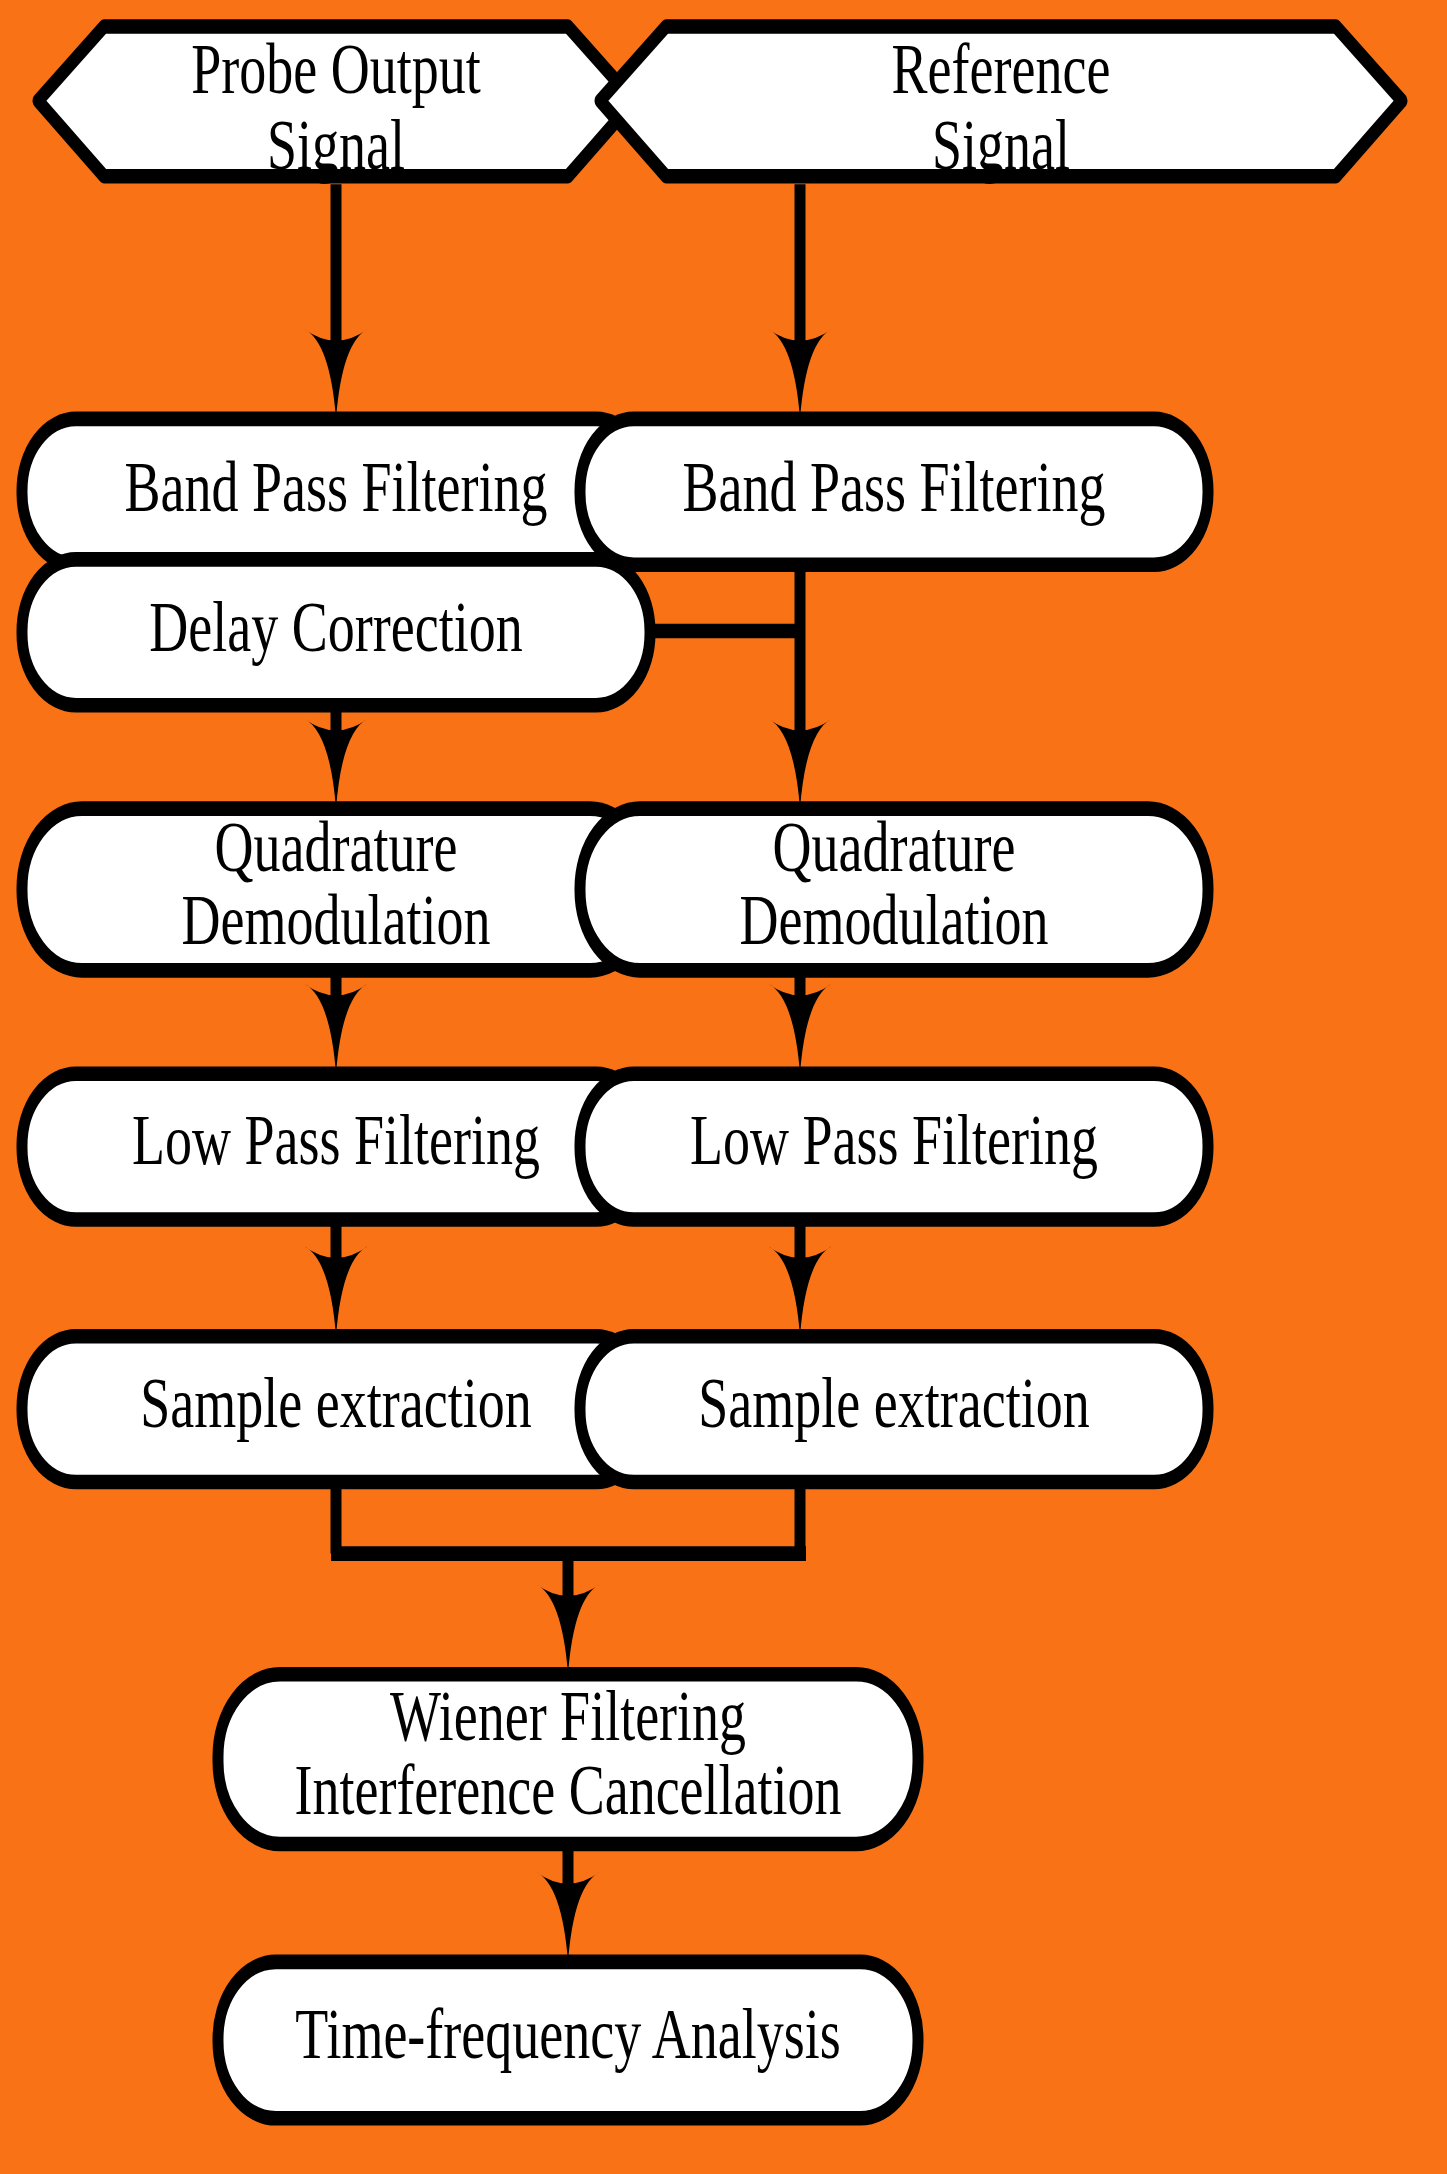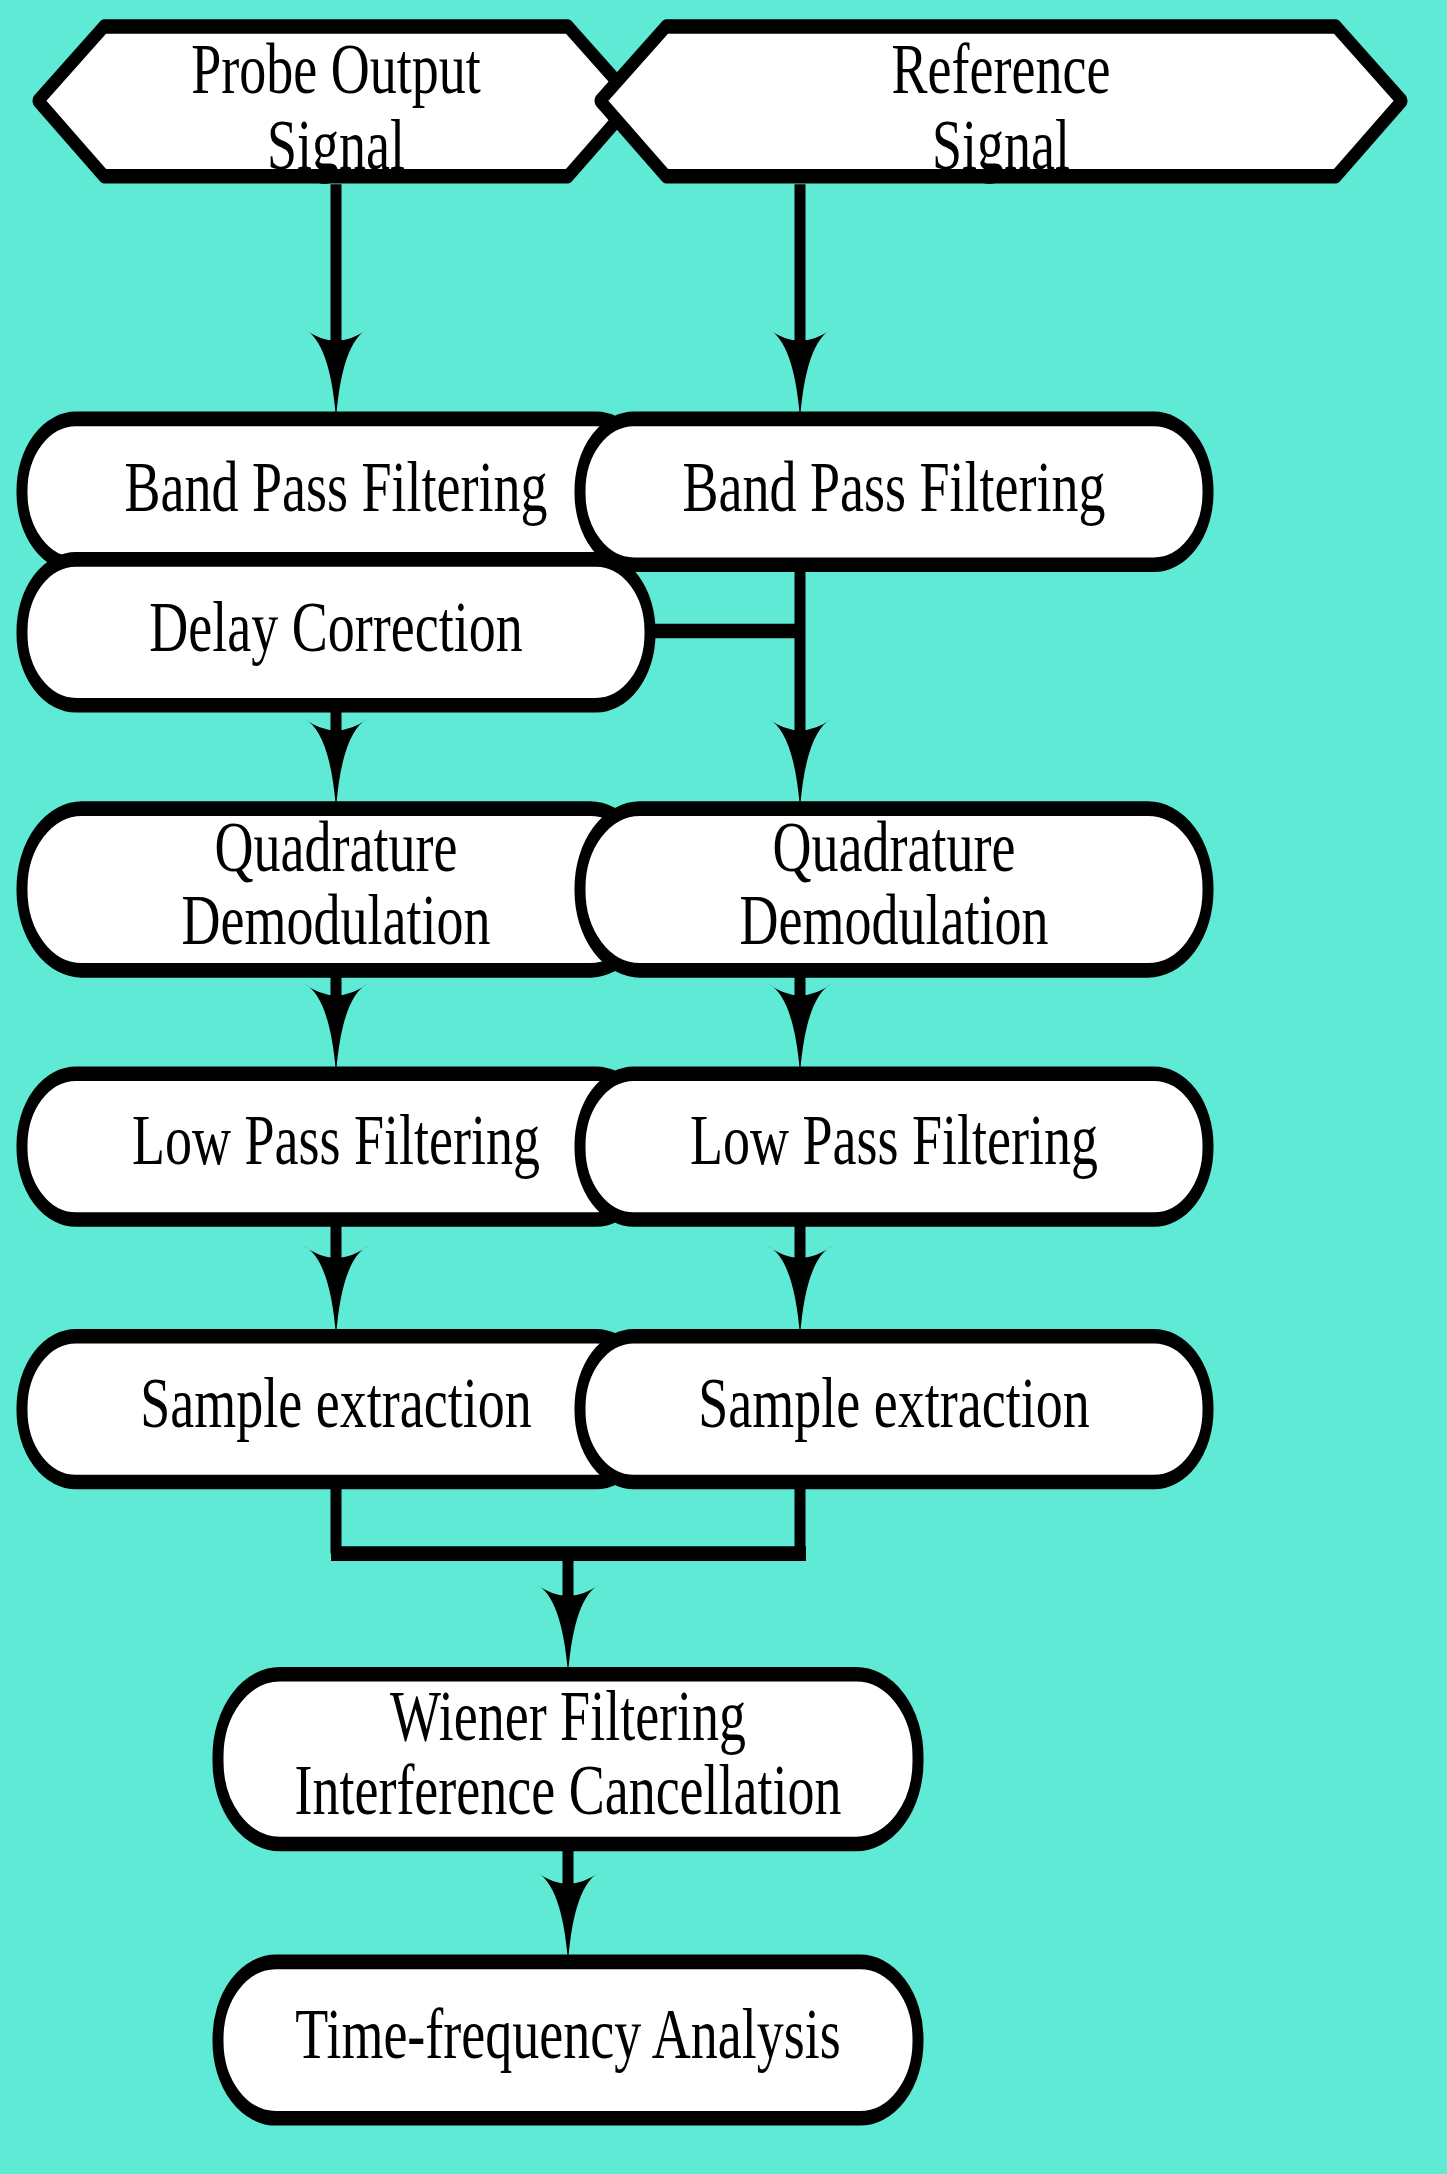--- a/index.html
+++ b/index.html
@@ -7,21 +7,21 @@
     padding: 0;
     background: #ffffff;
   }
   body {
     font-family: "Liberation Serif", "DejaVu Serif", serif;
   }
   #canvas {
     position: relative;
     width: 1447px;
     height: 2174px;
-    background: #5eead4;
+    background: #f97316;
     overflow: hidden;
   }
   svg#flow {
     position: absolute;
     top: 0;
     left: 0;
     width: 1447px;
     height: 2174px;
   }
   .node-shape {

